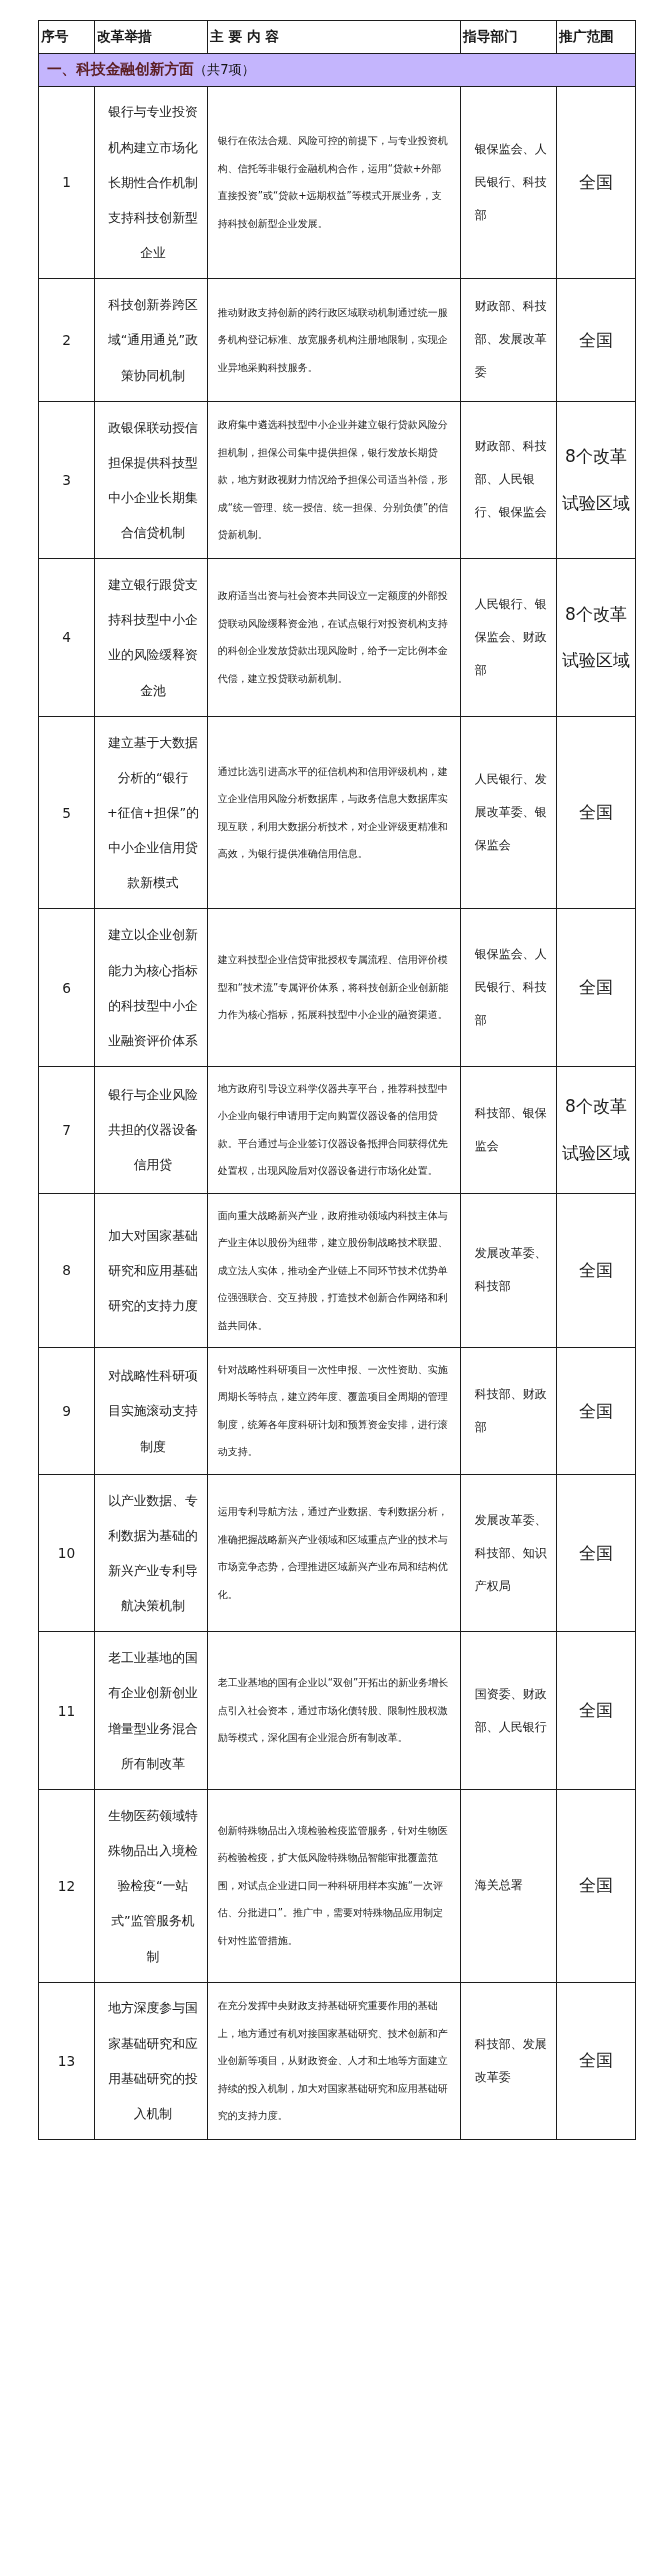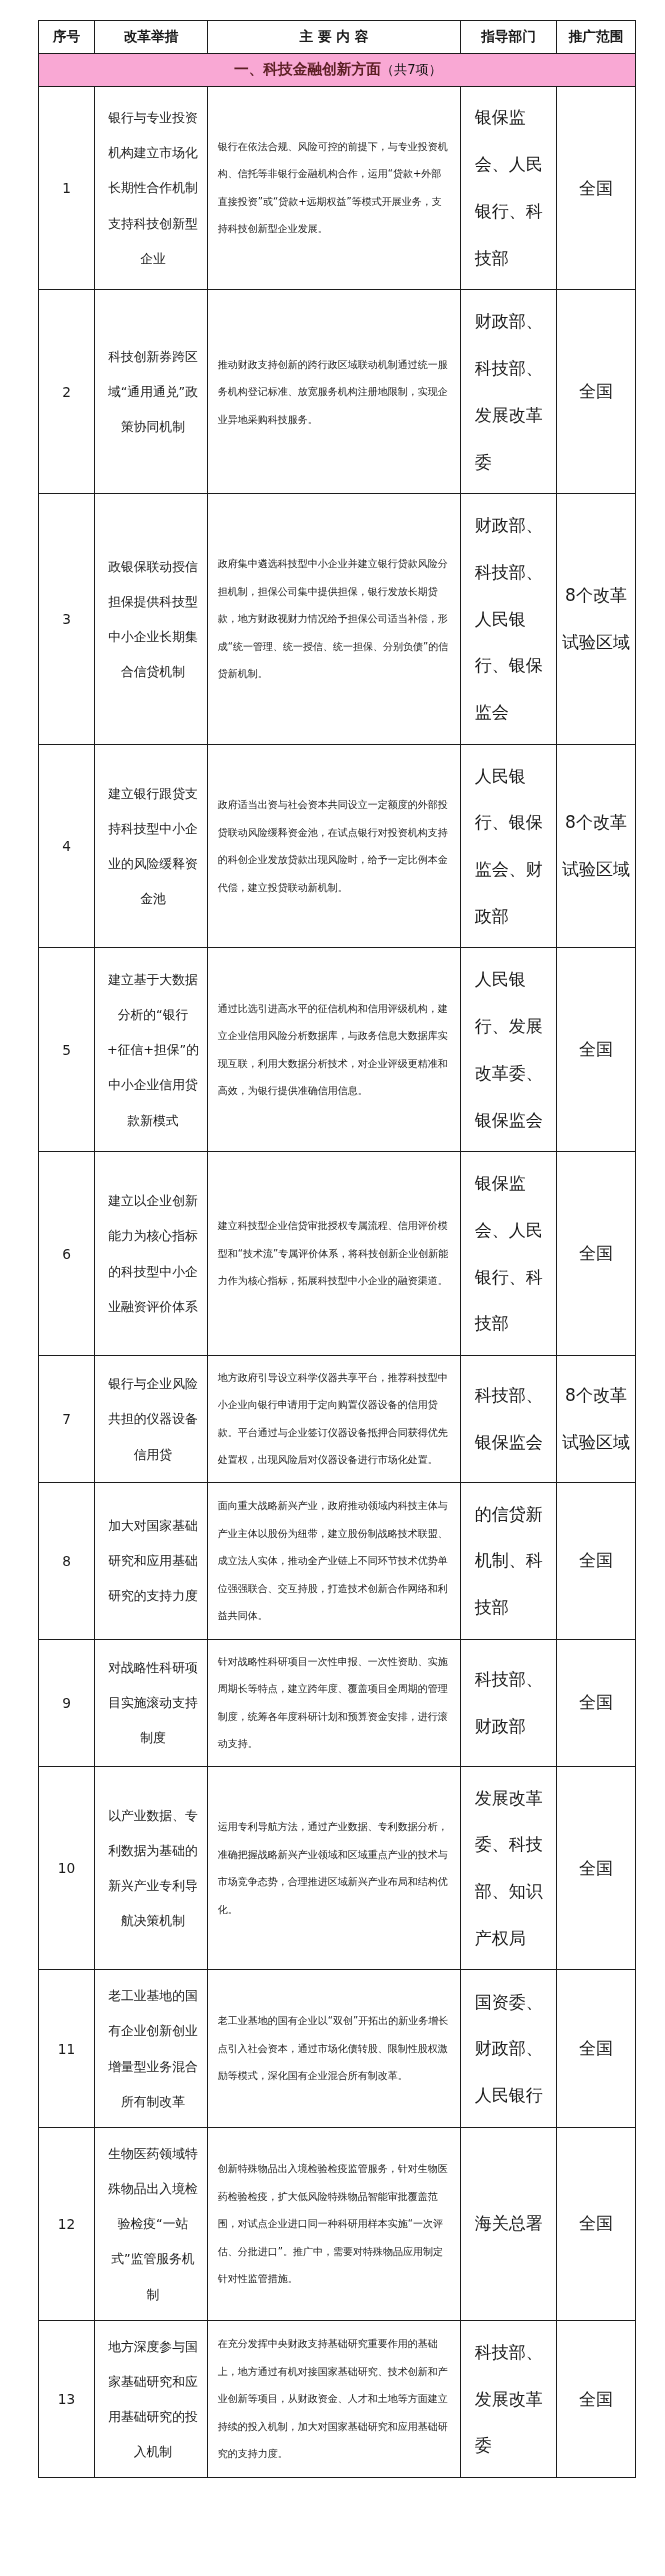--- a/index.html
+++ b/index.html
@@ -29,31 +29,31 @@
   }
   col.c0{width:56px;}
   col.c1{width:113px;}
   col.c2{width:253px;}
   col.c3{width:96px;}
   col.c4{width:79px;}
 
   thead th{
     font-size:13.7px;
     font-weight:700;
-    text-align:center;
+    text-align:left;
     height:33px;
     padding:2px 2px;
     background:#ffffff;
   }
   tr.section-row td{
     height:33px;
     padding:3.9px 5.9px 3.9px 7.9px;
     font-size:14.7px;
-    text-align:center;
-    background:#f9a8d4;
+    text-align:left;
+    background:#c4b5fd;
     white-space:nowrap;
   }
   .sec-title{
     font-weight:700;
     color:#5c1f24;
   }
   .sec-count{
     font-weight:400;
     color:#141414;
     font-size:13.2px;
@@ -69,21 +69,21 @@
     padding:7.9px 7.9px 7.9px 11.8px;
     text-align:center;
   }
   td.content{
     font-size:10px;
     line-height:2.75;
     padding:7.9px 9.8px;
     text-align:left;
   }
   td.dept{
-    font-size:17px;
+    font-size:12px;
     line-height:2.75;
     padding:7.9px 3.9px 7.9px 13.7px;
     text-align:left;
   }
   td.scope{
     font-size:17px;
     line-height:2.75;
     padding:3.9px 2px;
     text-align:center;
   }
@@ -159,21 +159,21 @@
           <td class="no">7</td>
           <td class="measure">银行与企业风险共担的仪器设备信用贷</td>
           <td class="content">地方政府引导设立科学仪器共享平台，推荐科技型中小企业向银行申请用于定向购置仪器设备的信用贷款。平台通过与企业签订仪器设备抵押合同获得优先处置权，出现风险后对仪器设备进行市场化处置。</td>
           <td class="dept">科技部、银保监会</td>
           <td class="scope">8个改革试验区域</td>
         </tr>
         <tr>
           <td class="no">8</td>
           <td class="measure">加大对国家基础研究和应用基础研究的支持力度</td>
           <td class="content">面向重大战略新兴产业，政府推动领域内科技主体与产业主体以股份为纽带，建立股份制战略技术联盟、成立法人实体，推动全产业链上不同环节技术优势单位强强联合、交互持股，打造技术创新合作网络和利益共同体。</td>
-          <td class="dept">的信贷新机制、科技部</td>
+          <td class="dept">发展改革委、科技部</td>
           <td class="scope">全国</td>
         </tr>
         <tr>
           <td class="no">9</td>
           <td class="measure">对战略性科研项目实施滚动支持制度</td>
           <td class="content">针对战略性科研项目一次性申报、一次性资助、实施周期长等特点，建立跨年度、覆盖项目全周期的管理制度，统筹各年度科研计划和预算资金安排，进行滚动支持。</td>
           <td class="dept">科技部、财政部</td>
           <td class="scope">全国</td>
         </tr>
         <tr>

